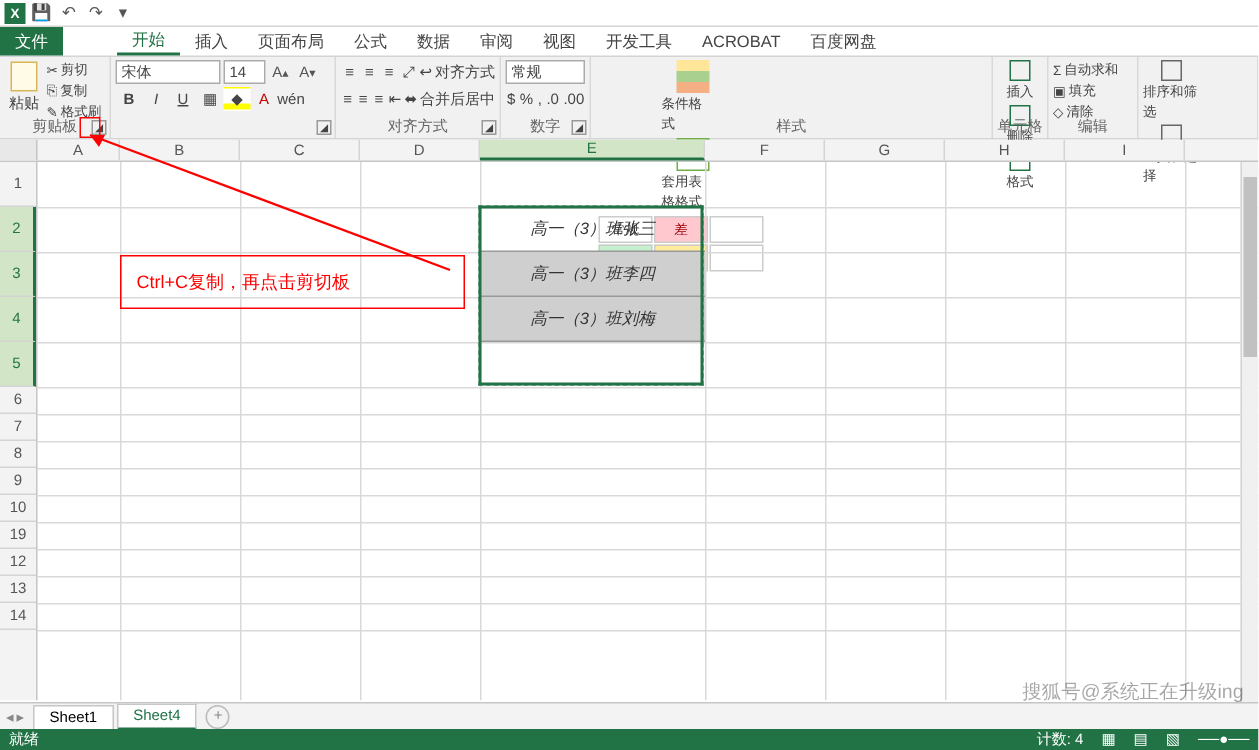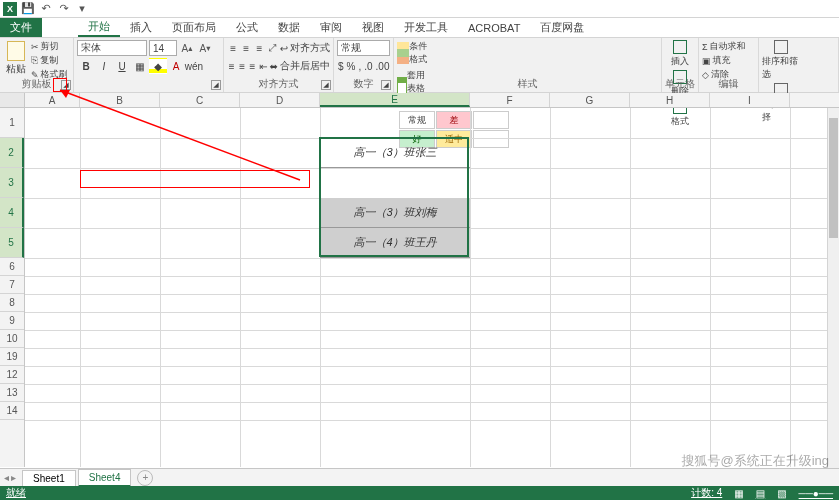--- a/index.html
+++ b/index.html
@@ -28,21 +28,21 @@
   .font-size{width:28px;height:16px;border:1px solid #ababab;background:#fff;padding-left:3px;display:flex;align-items:center;font-size:10px;}
   .sq-btn{width:16px;height:16px;display:flex;align-items:center;justify-content:center;cursor:pointer;color:#555;font-size:10px;}
   .font-row2{display:flex;gap:0;}
   .fbtn{width:18px;height:16px;border:1px solid transparent;display:flex;align-items:center;justify-content:center;cursor:pointer;color:#444;font-size:10px;}
   .align-group{display:flex;flex-direction:column;gap:2px;padding-bottom:12px;width:110px;}
   .align-row{display:flex;gap:1px;}
   .wrap-row{display:flex;align-items:center;gap:2px;font-size:10px;white-space:nowrap;}
   .num-group{width:60px;display:flex;flex-direction:column;gap:2px;padding-bottom:12px;}
   .num-combo{height:16px;border:1px solid #ababab;background:#fff;font-size:10px;display:flex;align-items:center;padding-left:3px;}
   .styles-group{flex:1;display:flex;gap:3px;padding-bottom:12px;}
-  .style-btn{width:32px;display:flex;flex-direction:row;align-items:center;font-size:9px;cursor:pointer;}
+  .style-btn{width:32px;display:flex;flex-direction:column;align-items:flex-end;font-size:9px;cursor:pointer;margin-left:44px;}
   .style-btn .si{width:22px;height:22px;margin-bottom:1px;}
   .cf-icon{background:linear-gradient(to bottom,#ffe699 33%,#a9d08e 33% 66%,#f4b084 66%);}
   .tbl-icon{background:#fff;border:1px solid #70ad47;position:relative;}
   .tbl-icon::before{content:"";position:absolute;top:0;left:0;right:0;height:5px;background:#70ad47;}
   .cellstyle-gallery{display:grid;grid-template-columns:repeat(3,36px);grid-template-rows:repeat(2,18px);gap:1px;margin-left:2px;}
   .gal-item{border:1px solid #ccc;display:flex;align-items:center;justify-content:center;font-size:9px;cursor:pointer;}
   .cells-group{display:flex;gap:2px;padding-bottom:12px;}
   .cell-btn{width:30px;display:flex;flex-direction:column;align-items:center;font-size:9px;cursor:pointer;}
   .cell-btn .ci{width:14px;height:14px;border:1px solid #217346;margin-bottom:1px;position:relative;}
   .edit-group{display:flex;flex-direction:column;gap:1px;padding-bottom:12px;width:60px;}
@@ -64,21 +64,21 @@
   .data-cell.sel{background:#cfcfcf;}
   .selection-border{position:absolute;border:2px solid #217346;pointer-events:none;}
   .marching{border:1.5px dashed #217346 !important;}
   .annotation-box{position:absolute;border:1.5px solid #ff0000;padding:8px 10px;font-size:12px;color:#ff0000;background:transparent;line-height:1.5;}
   .red-box{position:absolute;border:1.5px solid #ff0000;}
   .sheet-tabs{position:absolute;bottom:14px;left:0;right:0;height:18px;background:#f3f3f3;display:flex;align-items:center;border-top:1px solid #c6c6c6;font-size:10px;}
   .sheet-nav{display:flex;gap:2px;padding:0 4px;color:#888;}
   .sheet-tab{padding:2px 10px;border:1px solid #c6c6c6;border-bottom:none;background:#fff;cursor:pointer;margin-left:2px;}
   .sheet-tab.active{background:#fff;border-bottom:2px solid #217346;color:#217346;}
   .add-sheet{width:16px;height:16px;border:1px solid #bbb;border-radius:50%;display:flex;align-items:center;justify-content:center;margin-left:6px;cursor:pointer;color:#888;}
-  .statusbar{position:absolute;bottom:0;left:0;right:0;height:14px;background:#217346;color:#fff;display:flex;align-items:center;font-size:10px;padding:0 6px;justify-content:space-between;text-decoration:underline;}
+  .statusbar{position:absolute;bottom:0;left:0;right:0;height:14px;background:#217346;color:#fff;display:flex;align-items:center;font-size:10px;padding:0 6px;justify-content:space-between;}
   .watermark{position:absolute;bottom:30px;right:10px;color:rgba(0,0,0,0.35);font-size:13px;pointer-events:none;}
   .vscroll{position:absolute;right:0;top:108px;bottom:32px;width:12px;background:#f0f0f0;border-left:1px solid #d4d4d4;}
   .vscroll-thumb{position:absolute;left:1px;right:1px;top:10px;height:120px;background:#c1c1c1;}
 </style>
 </head>
 <body>
 
 <div class="titlebar">
   <div class="qat-icons">
     <div class="excel-icon">X</div>
@@ -307,34 +307,35 @@
         <div class="gridline-h" style="top: 168px;"></div>
         <div class="gridline-h" style="top: 186px;"></div>
         <div class="gridline-h" style="top: 204px;"></div>
         <div class="gridline-h" style="top: 222px;"></div>
         <div class="gridline-h" style="top: 240px;"></div>
         <div class="gridline-h" style="top: 258px;"></div>
         <div class="gridline-h" style="top: 276px;"></div>
         <div class="gridline-h" style="top: 294px;"></div>
         <div class="gridline-h" style="top: 312px;"></div>
         <div class="data-cell" style="left: 295px; top: 30px; width: 150px; height: 30px;">高一（3）班张三</div>
+        <div class="data-cell sel" style="left: 295px; top: 60px; width: 150px; height: 30px;">高一（3）班李四</div>
         <div class="data-cell sel" style="left: 295px; top: 90px; width: 150px; height: 30px;">高一（3）班刘梅</div>
-        <div class="data-cell sel" style="left: 295px; top: 120px; width: 150px; height: 30px;">高一（4）班王丹</div>
         <div class="selection-border" style="left: 294px; top: 29px; width: 150px; height: 120px;"></div>
         <div class="selection-border marching" style="left: 294px; top: 29px; width: 150px; height: 120px;"></div>
       </div>
   </div>
 </div>
 
 <svg style="position:absolute;left:0;top:0;width:839px;height:500px;pointer-events:none">
   <line x1="60" y1="90" x2="300" y2="180" stroke="#ff0000" stroke-width="1.5"></line>
   <polygon points="60,90 70,90 66,98" fill="#ff0000"></polygon>
 </svg>
 
 <div class="annotation-box" style="left:80px;top:170px;width:230px">
+  <div>Ctrl+C复制，再点击剪切板</div>
 </div>
 
 <div class="vscroll">
   <div class="vscroll-thumb"></div>
 </div>
 
 <div class="sheet-tabs">
   <div class="sheet-nav">
       <span>◂</span>
       <span>▸</span>

